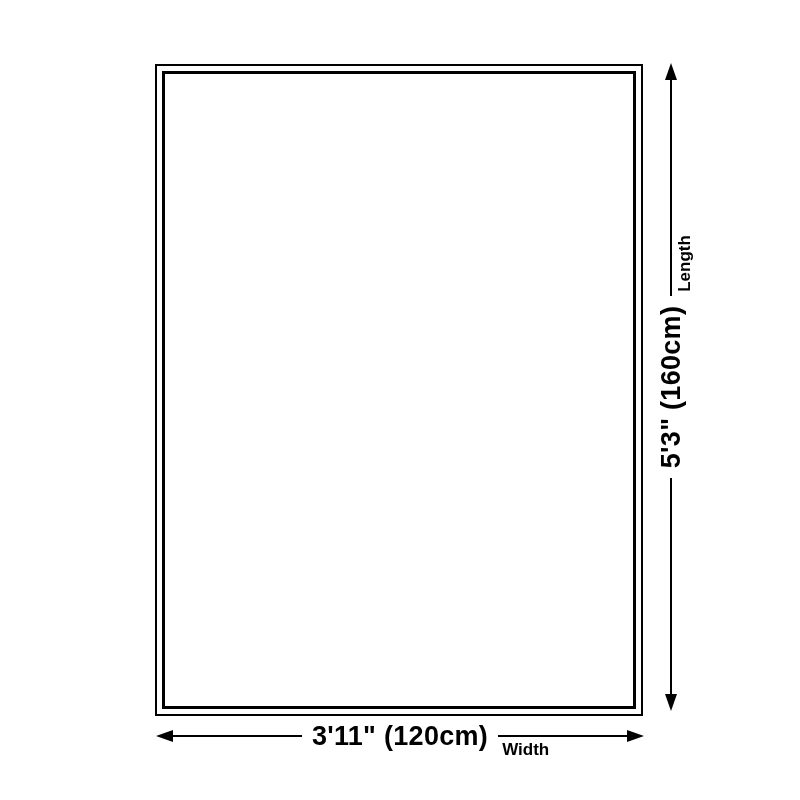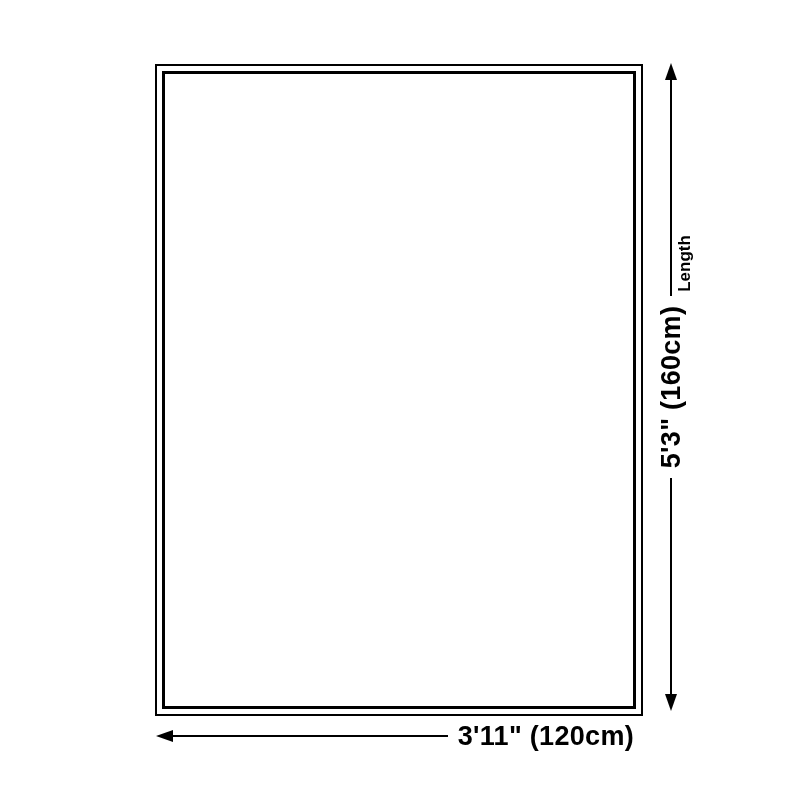--- a/index.html
+++ b/index.html
@@ -111,15 +111,20 @@
       <span class="axis-label">Length</span>
     </div>
   </div>
 
   <div class="dim-arrow horizontal">
     <div class="seg">
       <span class="head head-left"></span>
       <span class="dim-line"></span>
     </div>
     <div class="dim-value">3'11" (120cm)</div>
+    <div class="seg">
+      <span class="dim-line"></span>
+      <span class="head head-right"></span>
+      <span class="axis-label">Width</span>
+    </div>
   </div>
 
 </div>
 
 </body></html>

